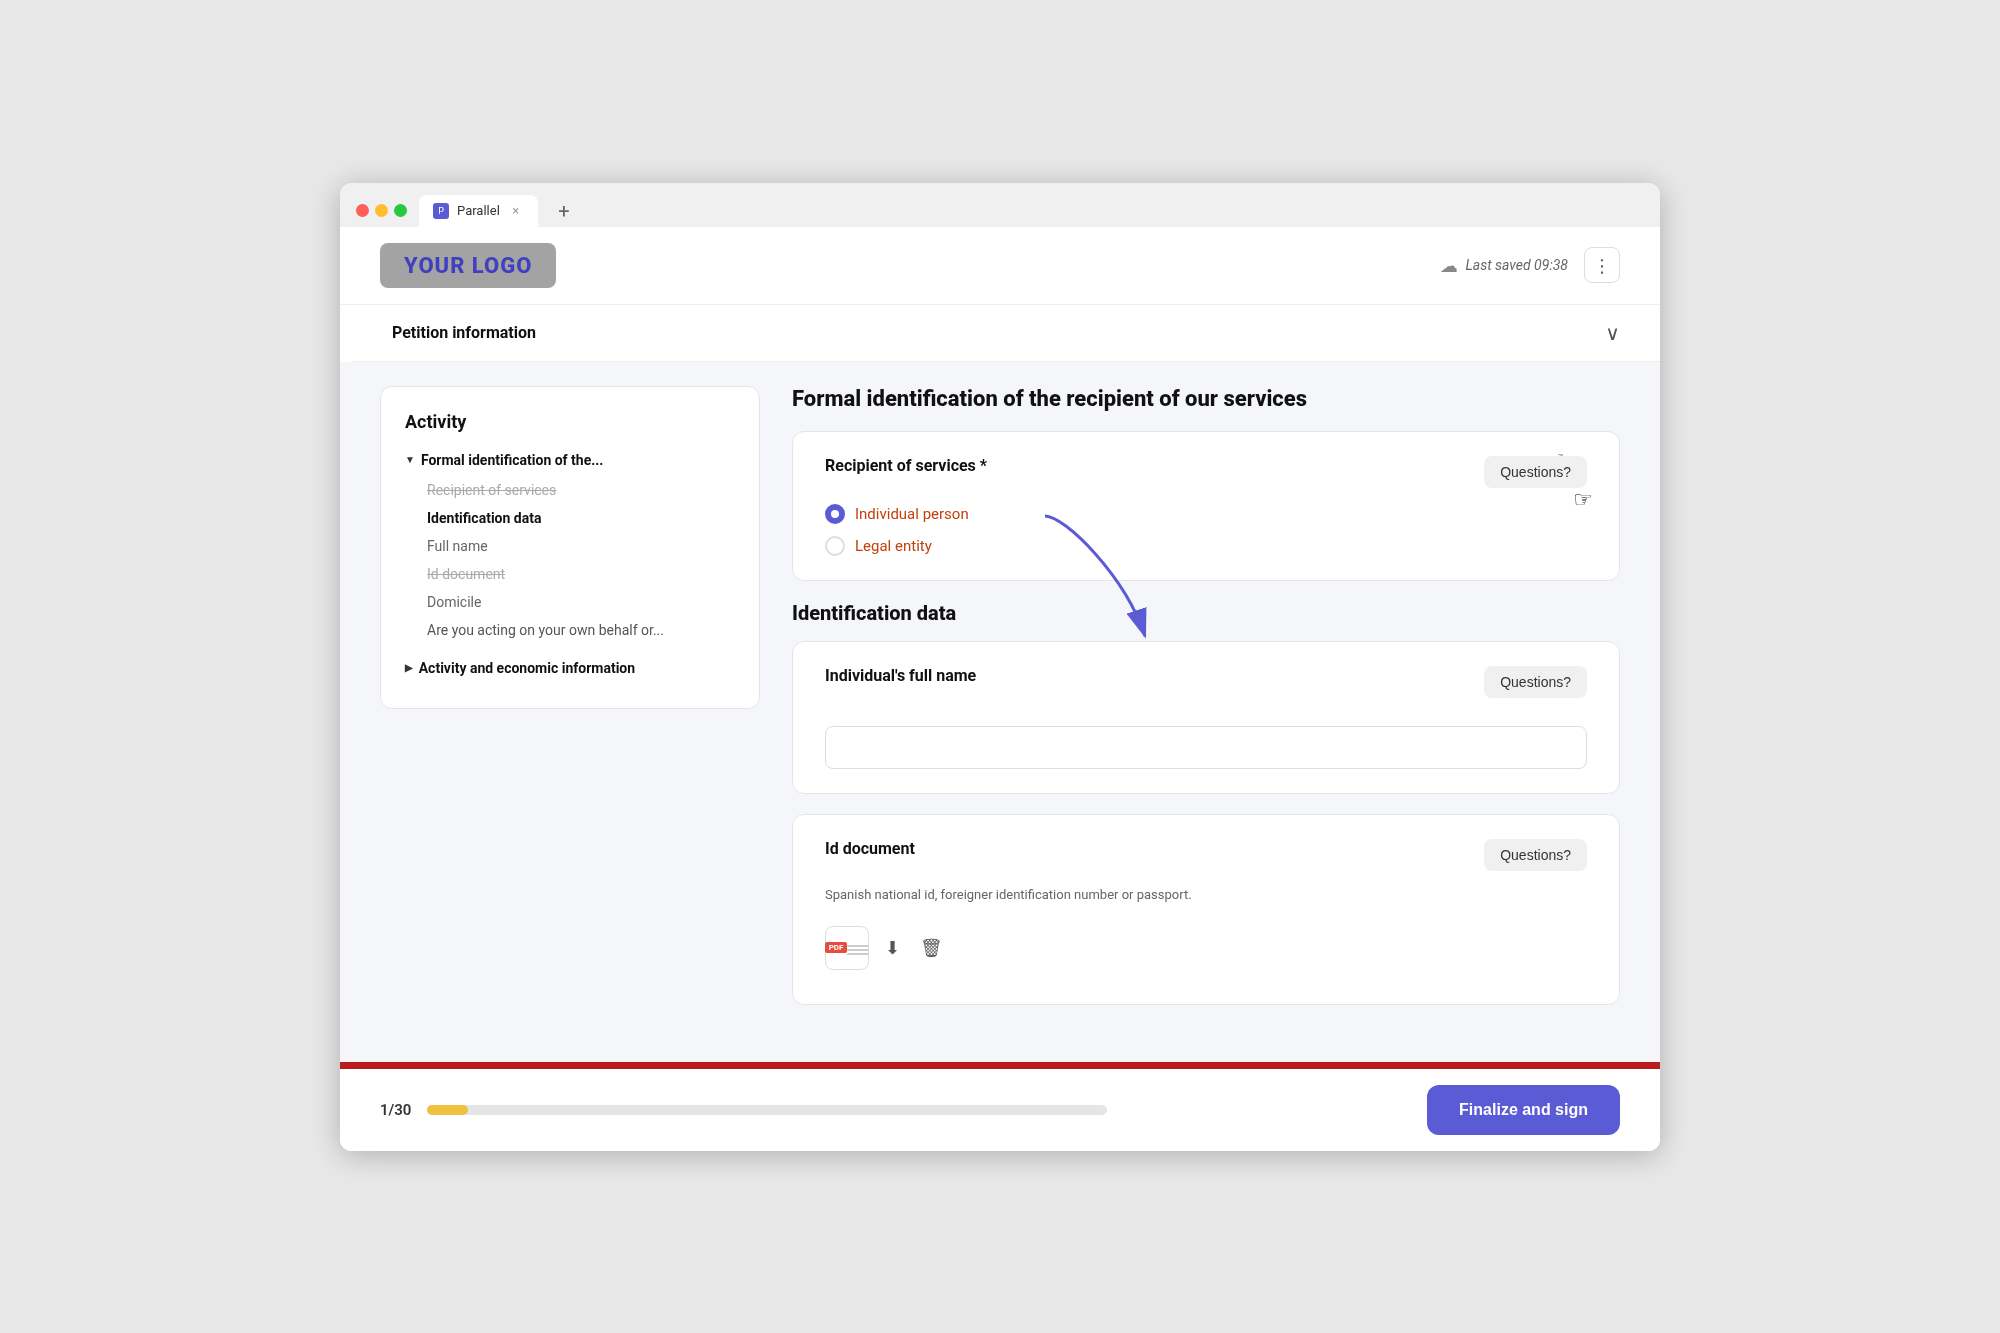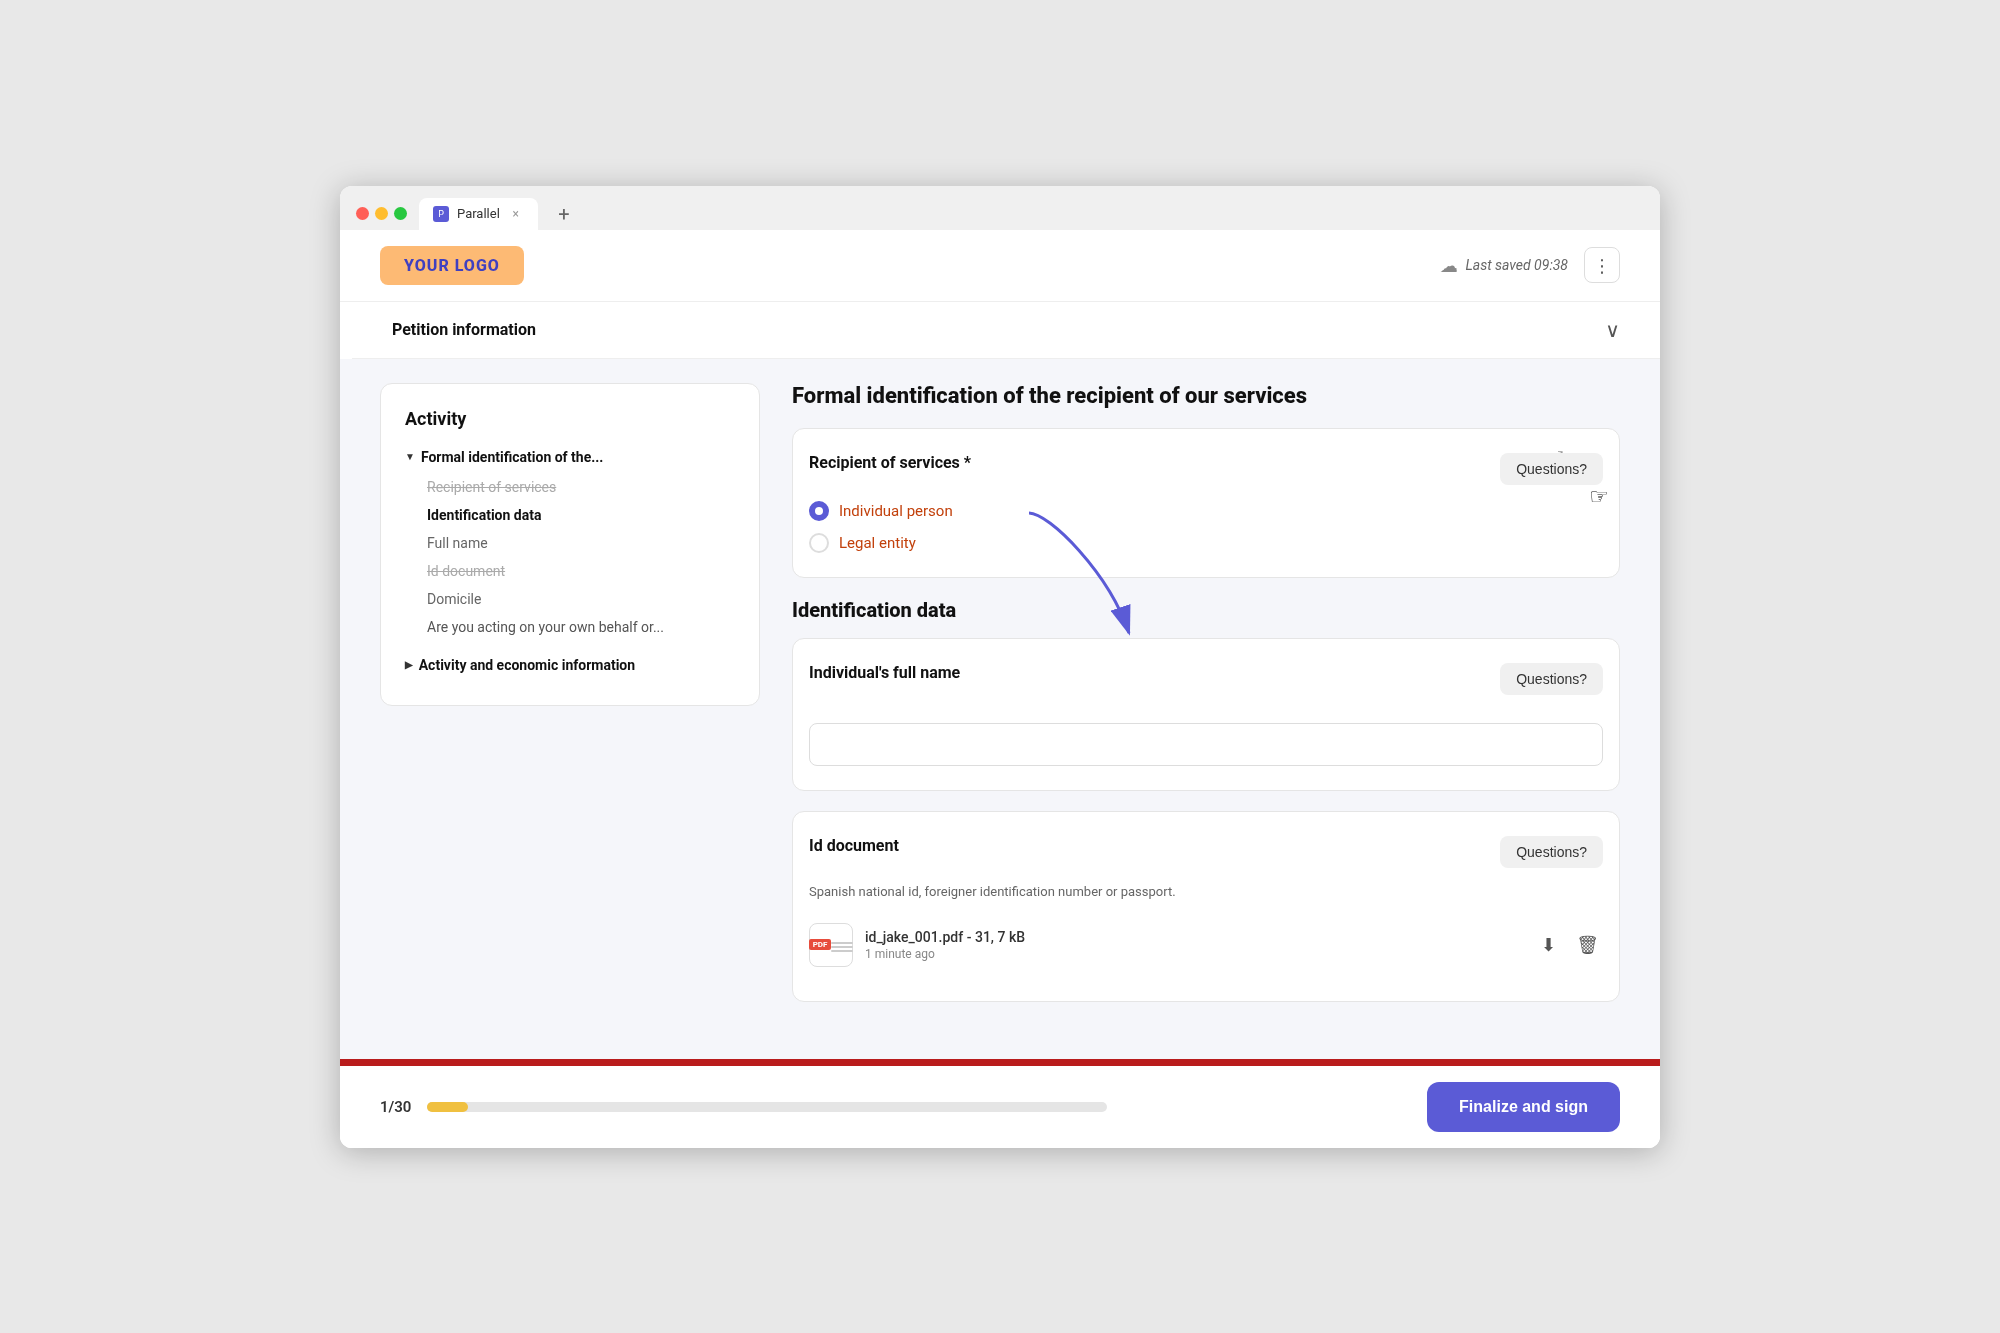--- a/index.html
+++ b/index.html
@@ -99,25 +99,25 @@
     
     .app-header {
       padding: 16px 40px;
       display: flex;
       align-items: center;
       justify-content: space-between;
       border-bottom: 1px solid #eee;
     }
 
     .logo-badge {
-      background: #fdba74;
+      background: #a3a3a3;
       border-radius: 8px;
       padding: 10px 24px;
       font-weight: 800;
-      font-size: 16px;
+      font-size: 22px;
       color: #4040c0;
       letter-spacing: 1px;
     }
 
     .header-right {
       display: flex;
       align-items: center;
       gap: 16px;
     }
 
@@ -256,21 +256,21 @@
       font-weight: 800;
       color: #111;
       margin-bottom: 20px;
     }
 
     
     .form-card {
       background: #fff;
       border-radius: 12px;
       border: 1px solid #e5e5e5;
-      padding: 24px 16px;
+      padding: 24px 32px;
       margin-bottom: 20px;
       position: relative;
     }
 
     .form-card-header {
       display: flex;
       align-items: flex-start;
       justify-content: space-between;
       margin-bottom: 16px;
     }
@@ -631,28 +631,20 @@
           <div class="id-doc-subtitle">Spanish national id, foreigner identification number or passport.</div>
           <div class="file-item">
             <div class="pdf-icon">
               <div class="pdf-icon-label">PDF</div>
               <div class="pdf-icon-lines">
                 <div class="pdf-line"></div>
                 <div class="pdf-line"></div>
                 <div class="pdf-line"></div>
               </div>
             </div>
-            <div class="file-info">
-              <div class="file-name">
-                <span>id_jake_001.pdf</span>
-                <span> - </span>
-                <span>31, 7 kB</span>
-              </div>
-              <div class="file-meta">1 minute ago</div>
-            </div>
             <div class="file-actions">
               <button class="file-action-btn">⬇</button>
               <button class="file-action-btn">🗑</button>
             </div>
           </div>
         </div>
 
       </div>
     </div>
 

